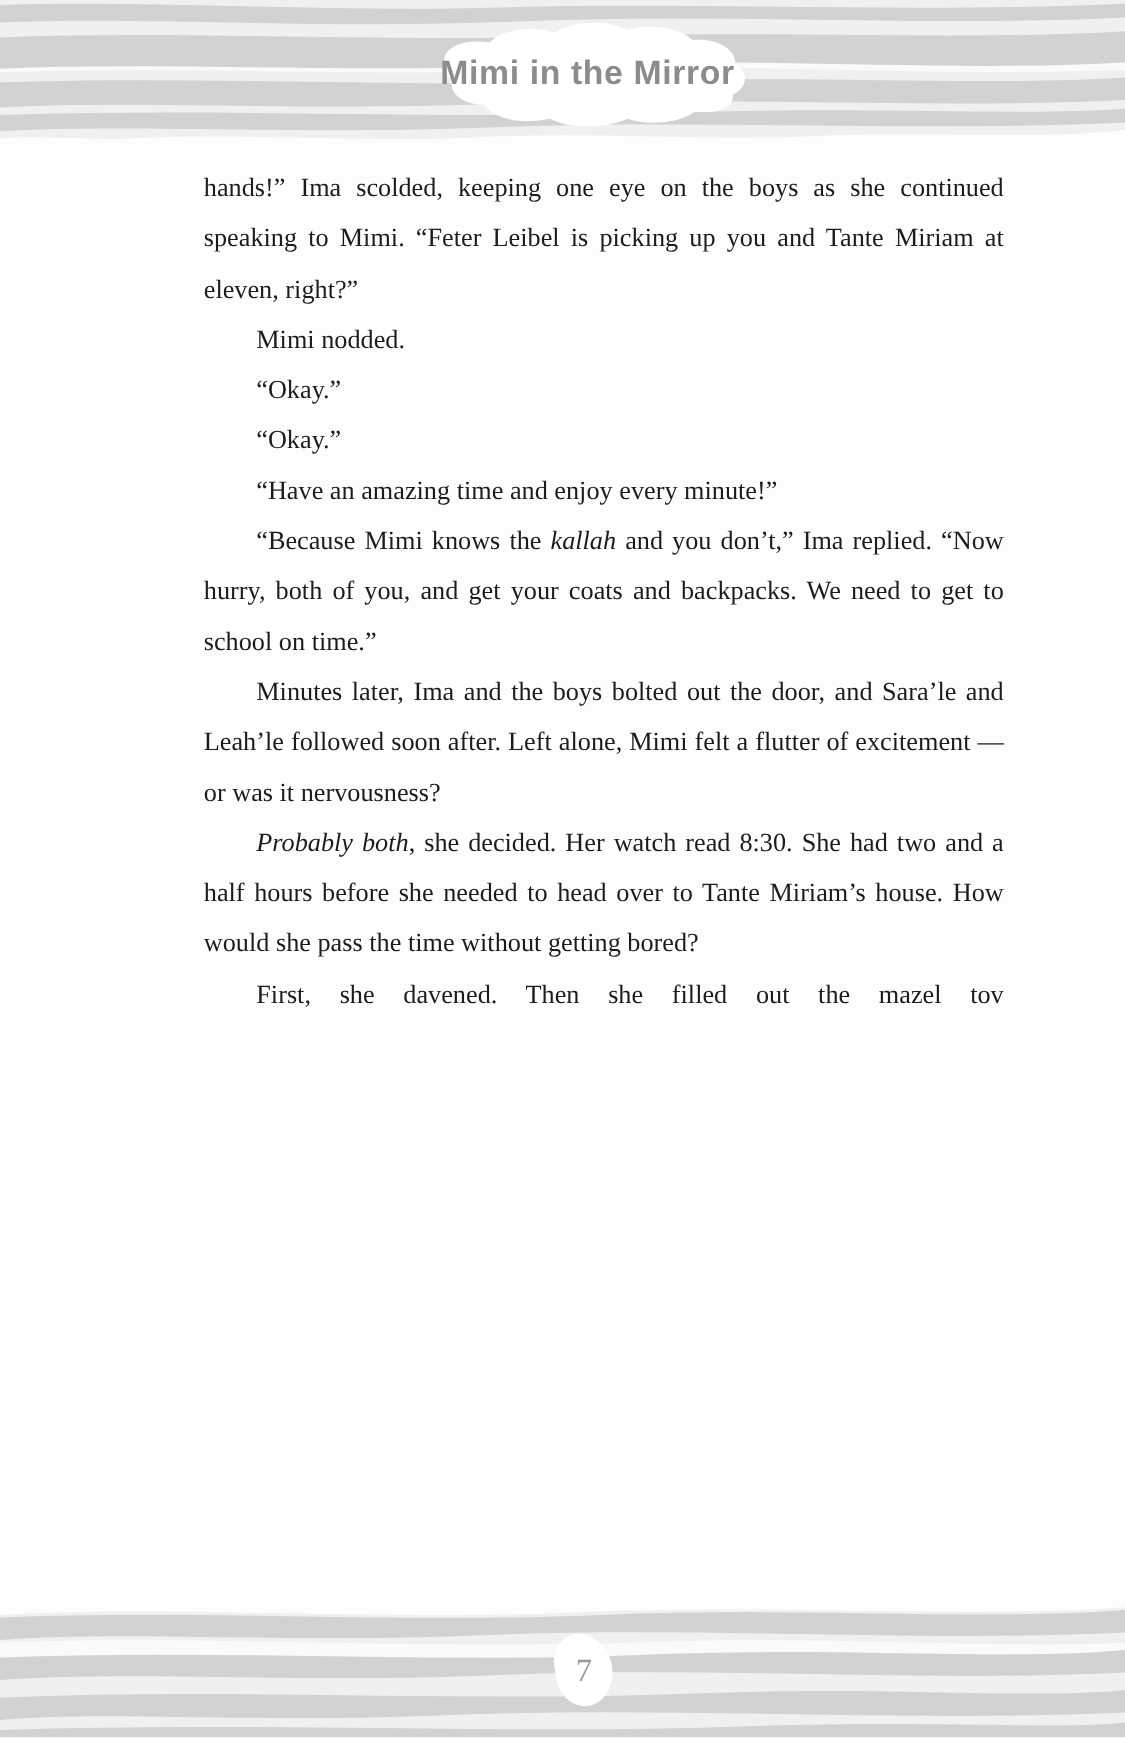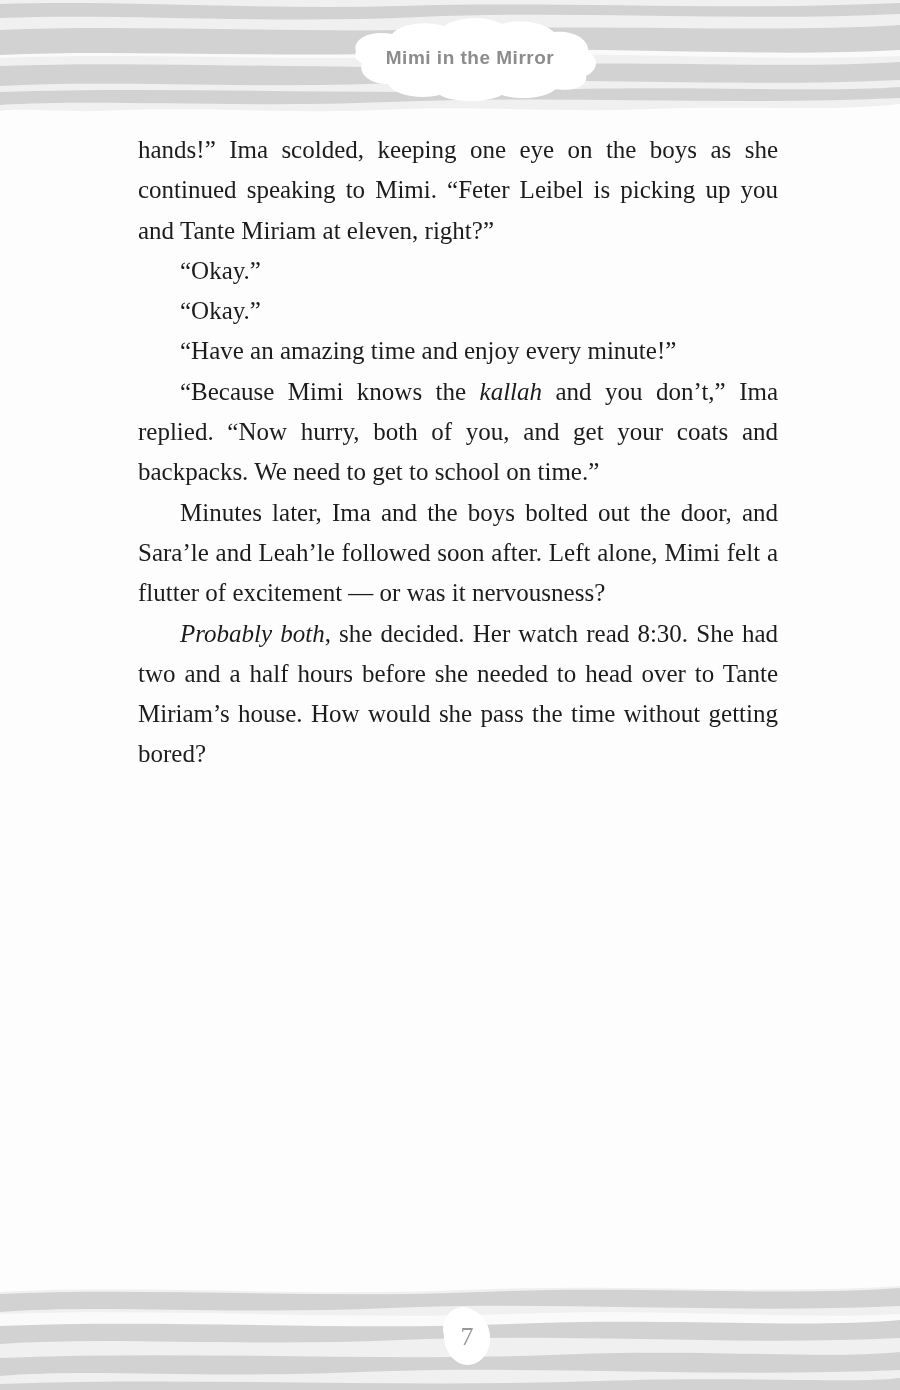--- a/index.html
+++ b/index.html
@@ -13,25 +13,25 @@
   }
   .deco{position:absolute; left:0; width:900px; display:block;}
   .deco.top{top:0;}
   .deco.bottom{bottom:0;}
   .title-wrap{
     position:absolute; left:320px; top:34px; width:300px; height:48px;
     display:flex; align-items:center; justify-content:center; text-align:center;
   }
   h1.title{
     margin:0; font-family:"Liberation Sans", sans-serif; font-weight:bold;
-    font-size:19px; color:var(--title-text); letter-spacing:0.5px; white-space:nowrap;
+    font-size:27px; color:var(--title-text); letter-spacing:0.5px; white-space:nowrap;
   }
   .text-block{
-    position:absolute; left:138px; top:130px; width:640px;
-    font-size:25px; line-height:40.3px; color:var(--body-text);
+    position:absolute; left:163px; top:130px; width:640px;
+    font-size:21px; line-height:40.3px; color:var(--body-text);
     text-align:justify;
     font-family:Liberation Serif, serif;
   }
   .text-block p{margin:0; padding:0;}
   .text-block p.indent{text-indent:42px;}
   .text-block p.flush{text-align-last:justify;}
   .it{font-style:italic;}
   .page-number{
     position:absolute; left:437px; top:1317px; width:60px; height:40px;
     line-height:40px; text-align:center; font-size:26px;
@@ -52,26 +52,28 @@
     <path fill="var(--stripe)" d="M0,92 C180,86 360,96 540,90 C700,85 820,93 900,87 V98 C730,106 560,95 390,102 C230,108 100,99 0,105 Z"></path>
     <path fill="var(--blob)" d="M356,52 C352,40 368,30 392,34 C400,24 424,20 444,26 C458,16 488,16 502,24 C518,18 544,22 554,32 C574,30 590,40 588,52 C600,58 598,70 586,76 C588,86 574,92 556,89 C546,98 520,101 502,95 C486,103 454,103 440,95 C418,100 394,95 388,84 C370,84 358,74 362,63 C354,59 354,56 356,52 Z"></path>
   </svg>
 
   <div class="title-wrap">
     <h1 class="title">Mimi in the Mirror</h1>
   </div>
 
   <div class="text-block">
       <p><span>hands!” Ima scolded, keeping one eye on the boys as she continued speaking to Mimi. “Feter Leibel is picking up you and Tante Miriam at eleven, right?”</span></p>
+      <p class="indent"><span>Mimi nodded.</span></p>
       <p class="indent"><span>“Okay.”</span></p>
       <p class="indent"><span>“Okay.”</span></p>
       <p class="indent"><span>“Have an amazing time and enjoy every minute!”</span></p>
       <p class="indent"><span>“Because Mimi knows the </span><span class="it">kallah</span><span> and you don’t,” Ima replied. “Now hurry, both of you, and get your coats and backpacks. We need to get to school on time.”</span></p>
       <p class="indent"><span>Minutes later, Ima and the boys bolted out the door, and Sara’le and Leah’le followed soon after. Left alone, Mimi felt a flutter of excitement — or was it nervousness?</span></p>
       <p class="indent"><span class="it">Probably both</span><span>, she decided. Her watch read 8:30. She had two and a half hours before she needed to head over to Tante Miriam’s house. How would she pass the time without getting bored?</span></p>
+      <p class="indent flush"><span>First, she davened. Then she filled out the mazel tov</span></p>
     </div>
 
   <svg class="deco bottom" width="900" height="120" viewBox="0 0 900 120" preserveAspectRatio="none" aria-hidden="true">
     <path fill="var(--band-bg)" d="M0,22 C140,14 300,27 460,20 C620,13 770,25 900,16 V120 H0 Z"></path>
     <path fill="var(--streak)" d="M0,44 C170,38 340,50 510,44 C670,38 800,50 900,44 V58 C740,64 570,52 400,58 C240,64 110,54 0,60 Z"></path>
     <path fill="var(--stripe)" d="M0,24 C150,17 320,29 480,22 C640,15 780,27 900,18 V36 C730,44 560,31 390,38 C230,45 100,34 0,42 Z"></path>
     <path fill="var(--stripe)" d="M0,56 C170,49 340,61 510,54 C670,47 800,59 900,50 V68 C740,76 570,63 400,70 C240,77 110,66 0,74 Z"></path>
     <path fill="var(--stripe)" d="M0,88 C190,80 370,92 550,85 C710,78 820,90 900,82 V100 C720,108 540,95 360,102 C200,109 90,98 0,106 Z"></path>
     <path fill="var(--stripe)" d="M0,114 C200,107 400,118 600,111 C750,106 850,114 900,108 V120 H0 Z"></path>
     <g>

